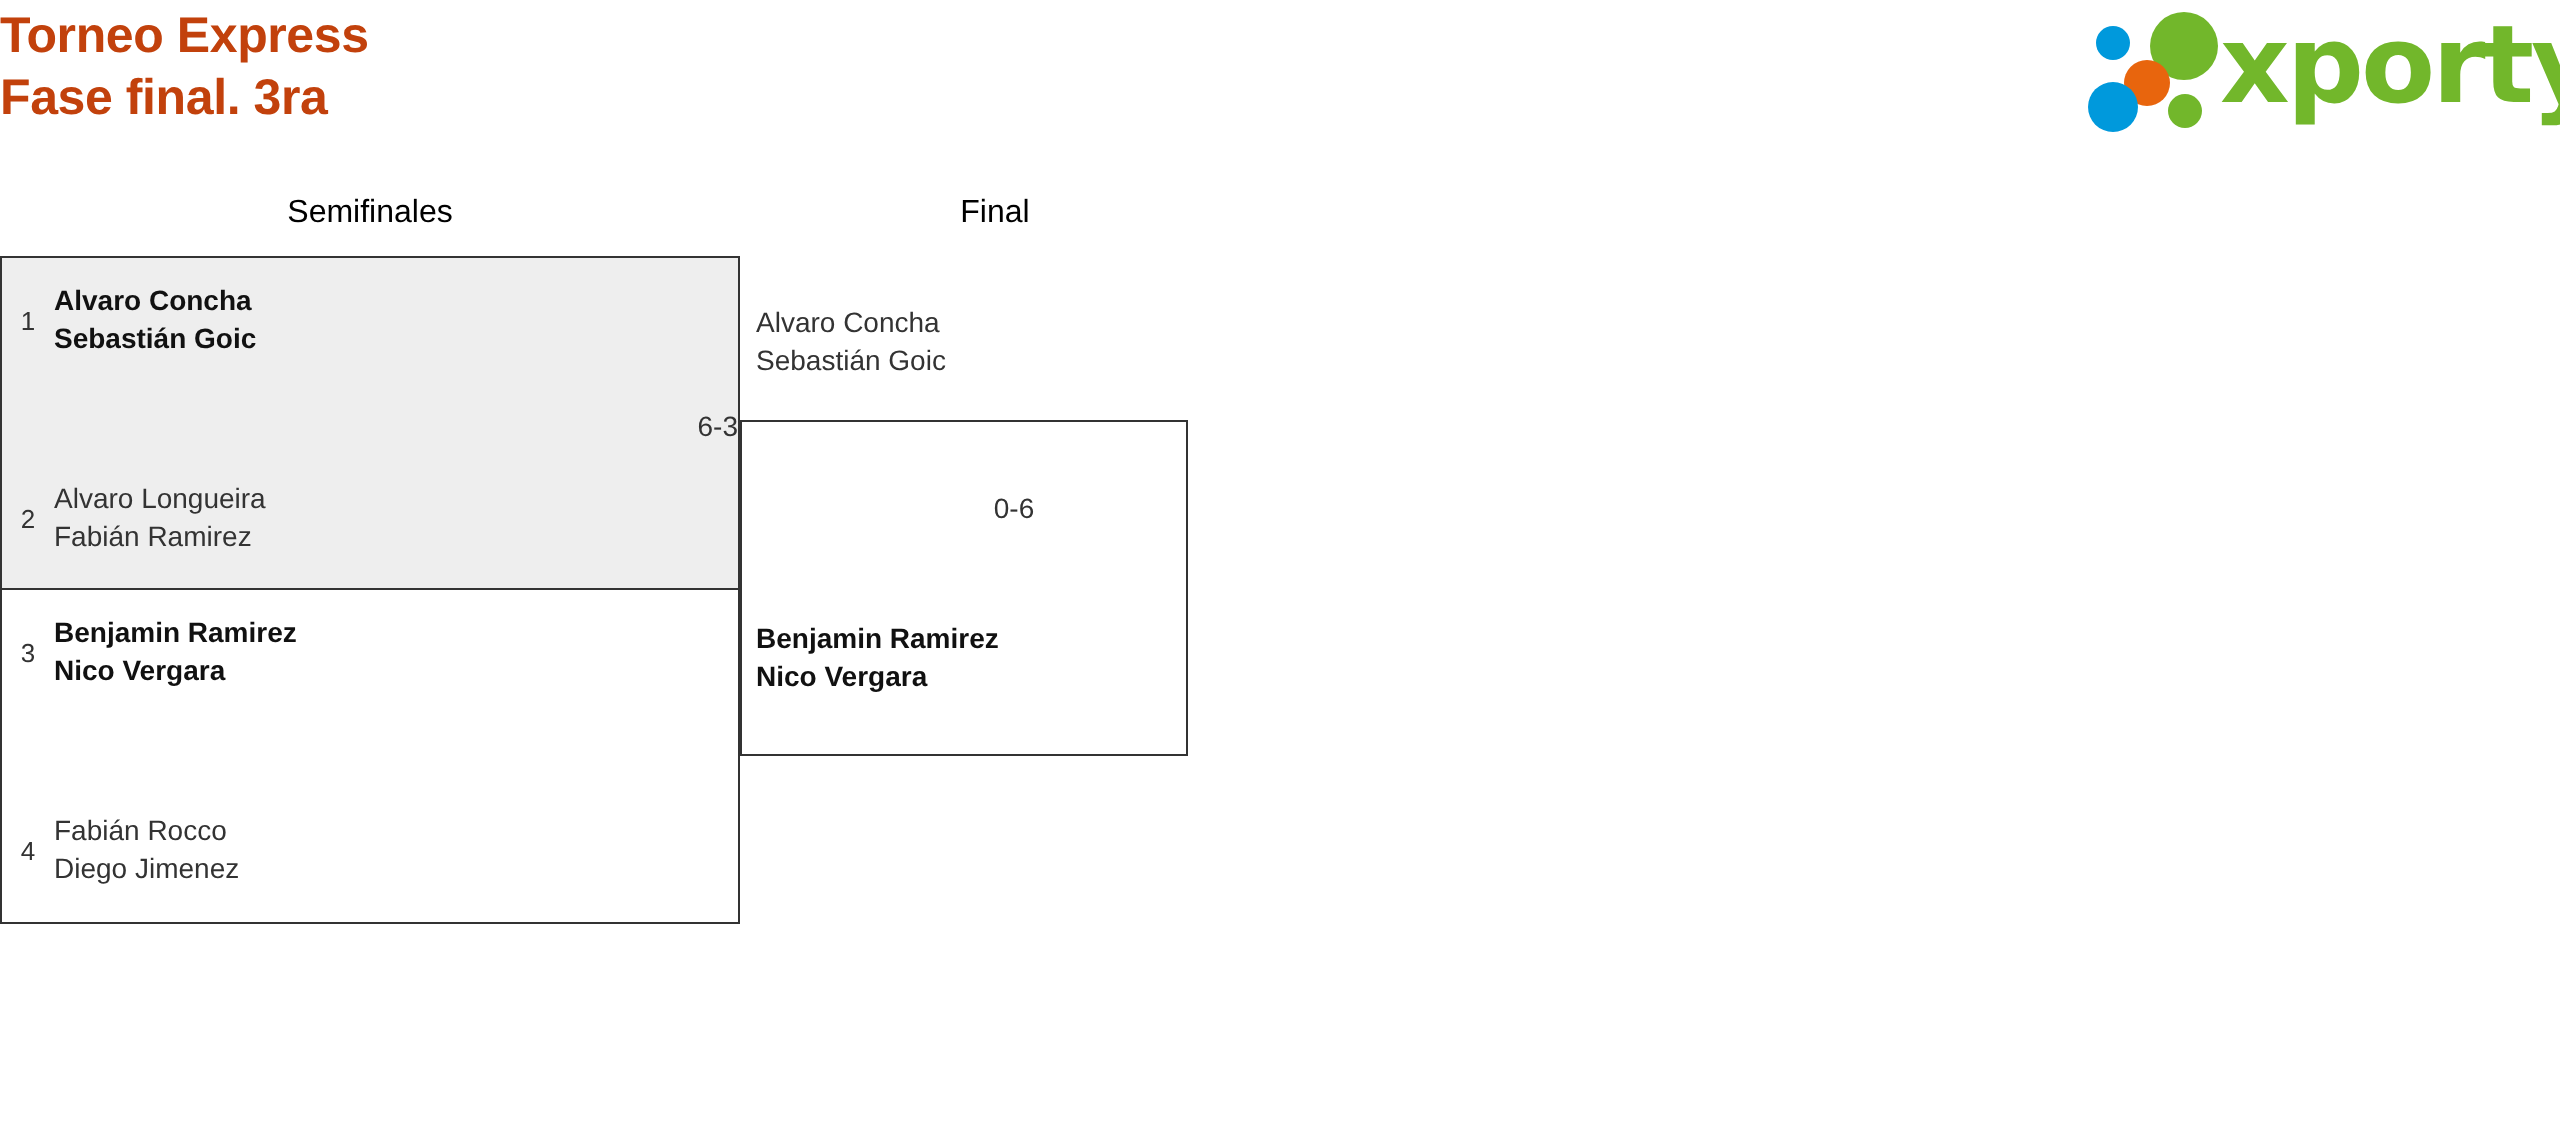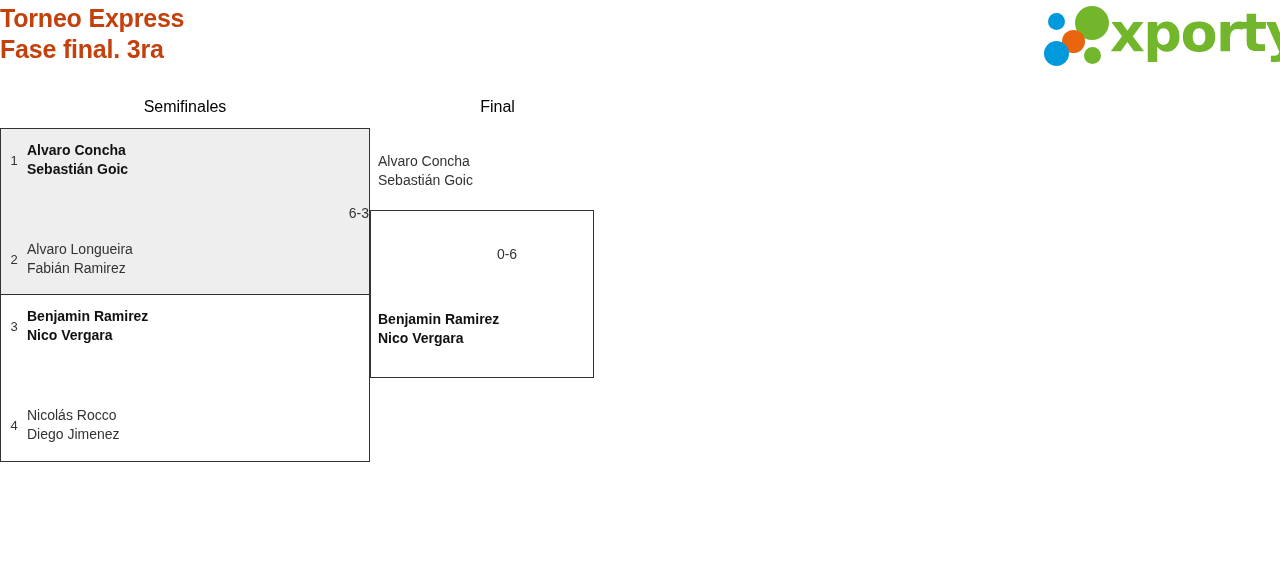--- a/index.html
+++ b/index.html
@@ -249,21 +249,21 @@
       <div class="team team-top winner">
         <span class="seed">3</span>
         <span class="players">
           <div class="player-name">Benjamin Ramirez</div>
           <div class="player-name">Nico Vergara</div>
         </span>
       </div>
       <div class="team team-bottom loser">
         <span class="seed">4</span>
         <span class="players">
-          <div class="player-name">Nicolás Rocco</div>
+          <div class="player-name">Fabián Rocco</div>
           <div class="player-name">Diego Jimenez</div>
         </span>
       </div>
     </div>
 
   </div>
 
   <div id="round-final">
     <div id="final-team-top" class="loser">
       <div class="player-name">Alvaro Concha</div>

